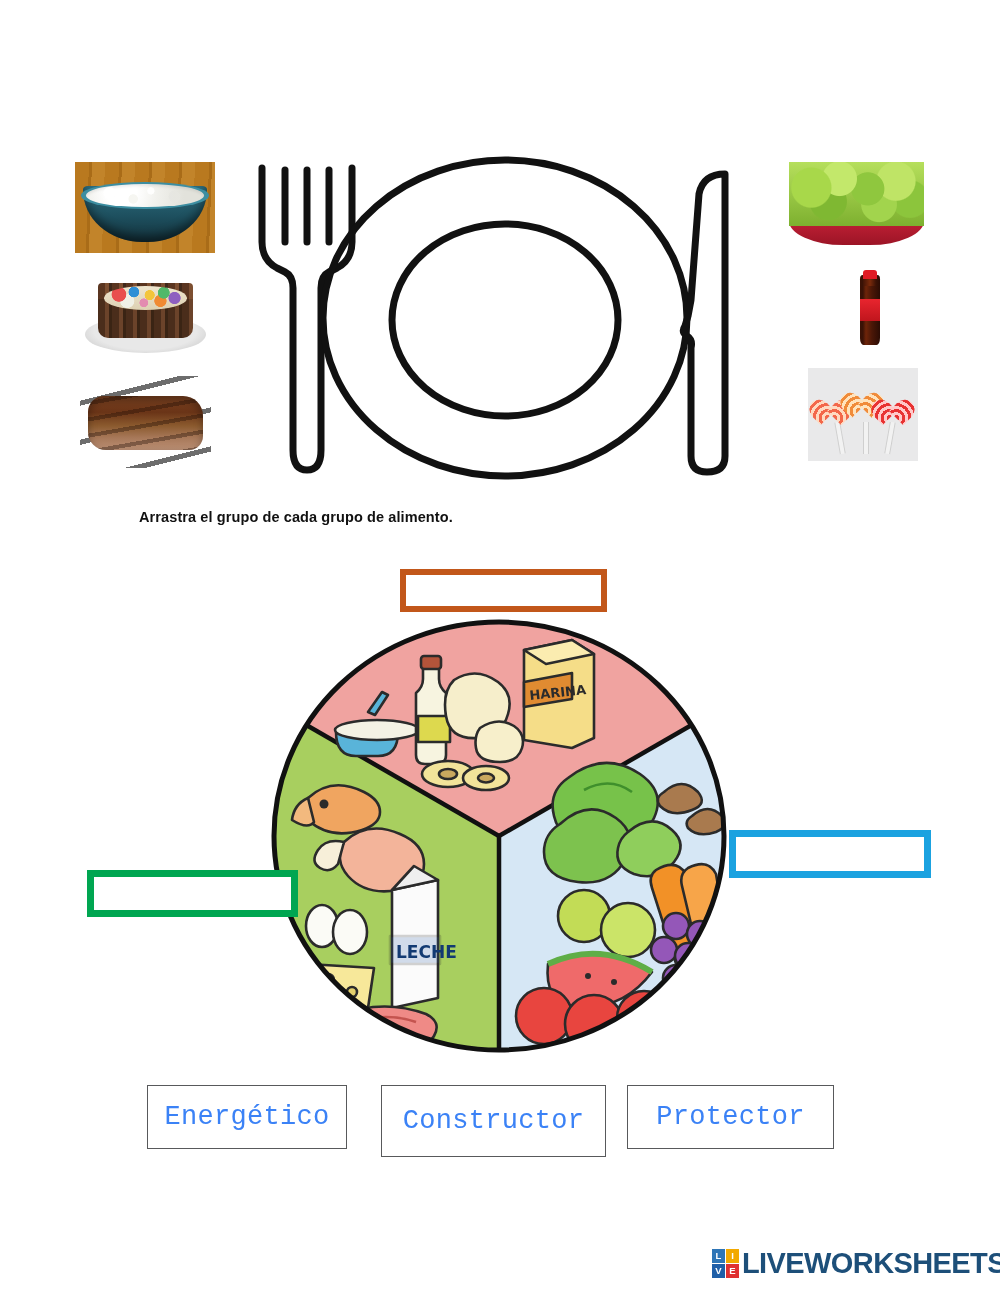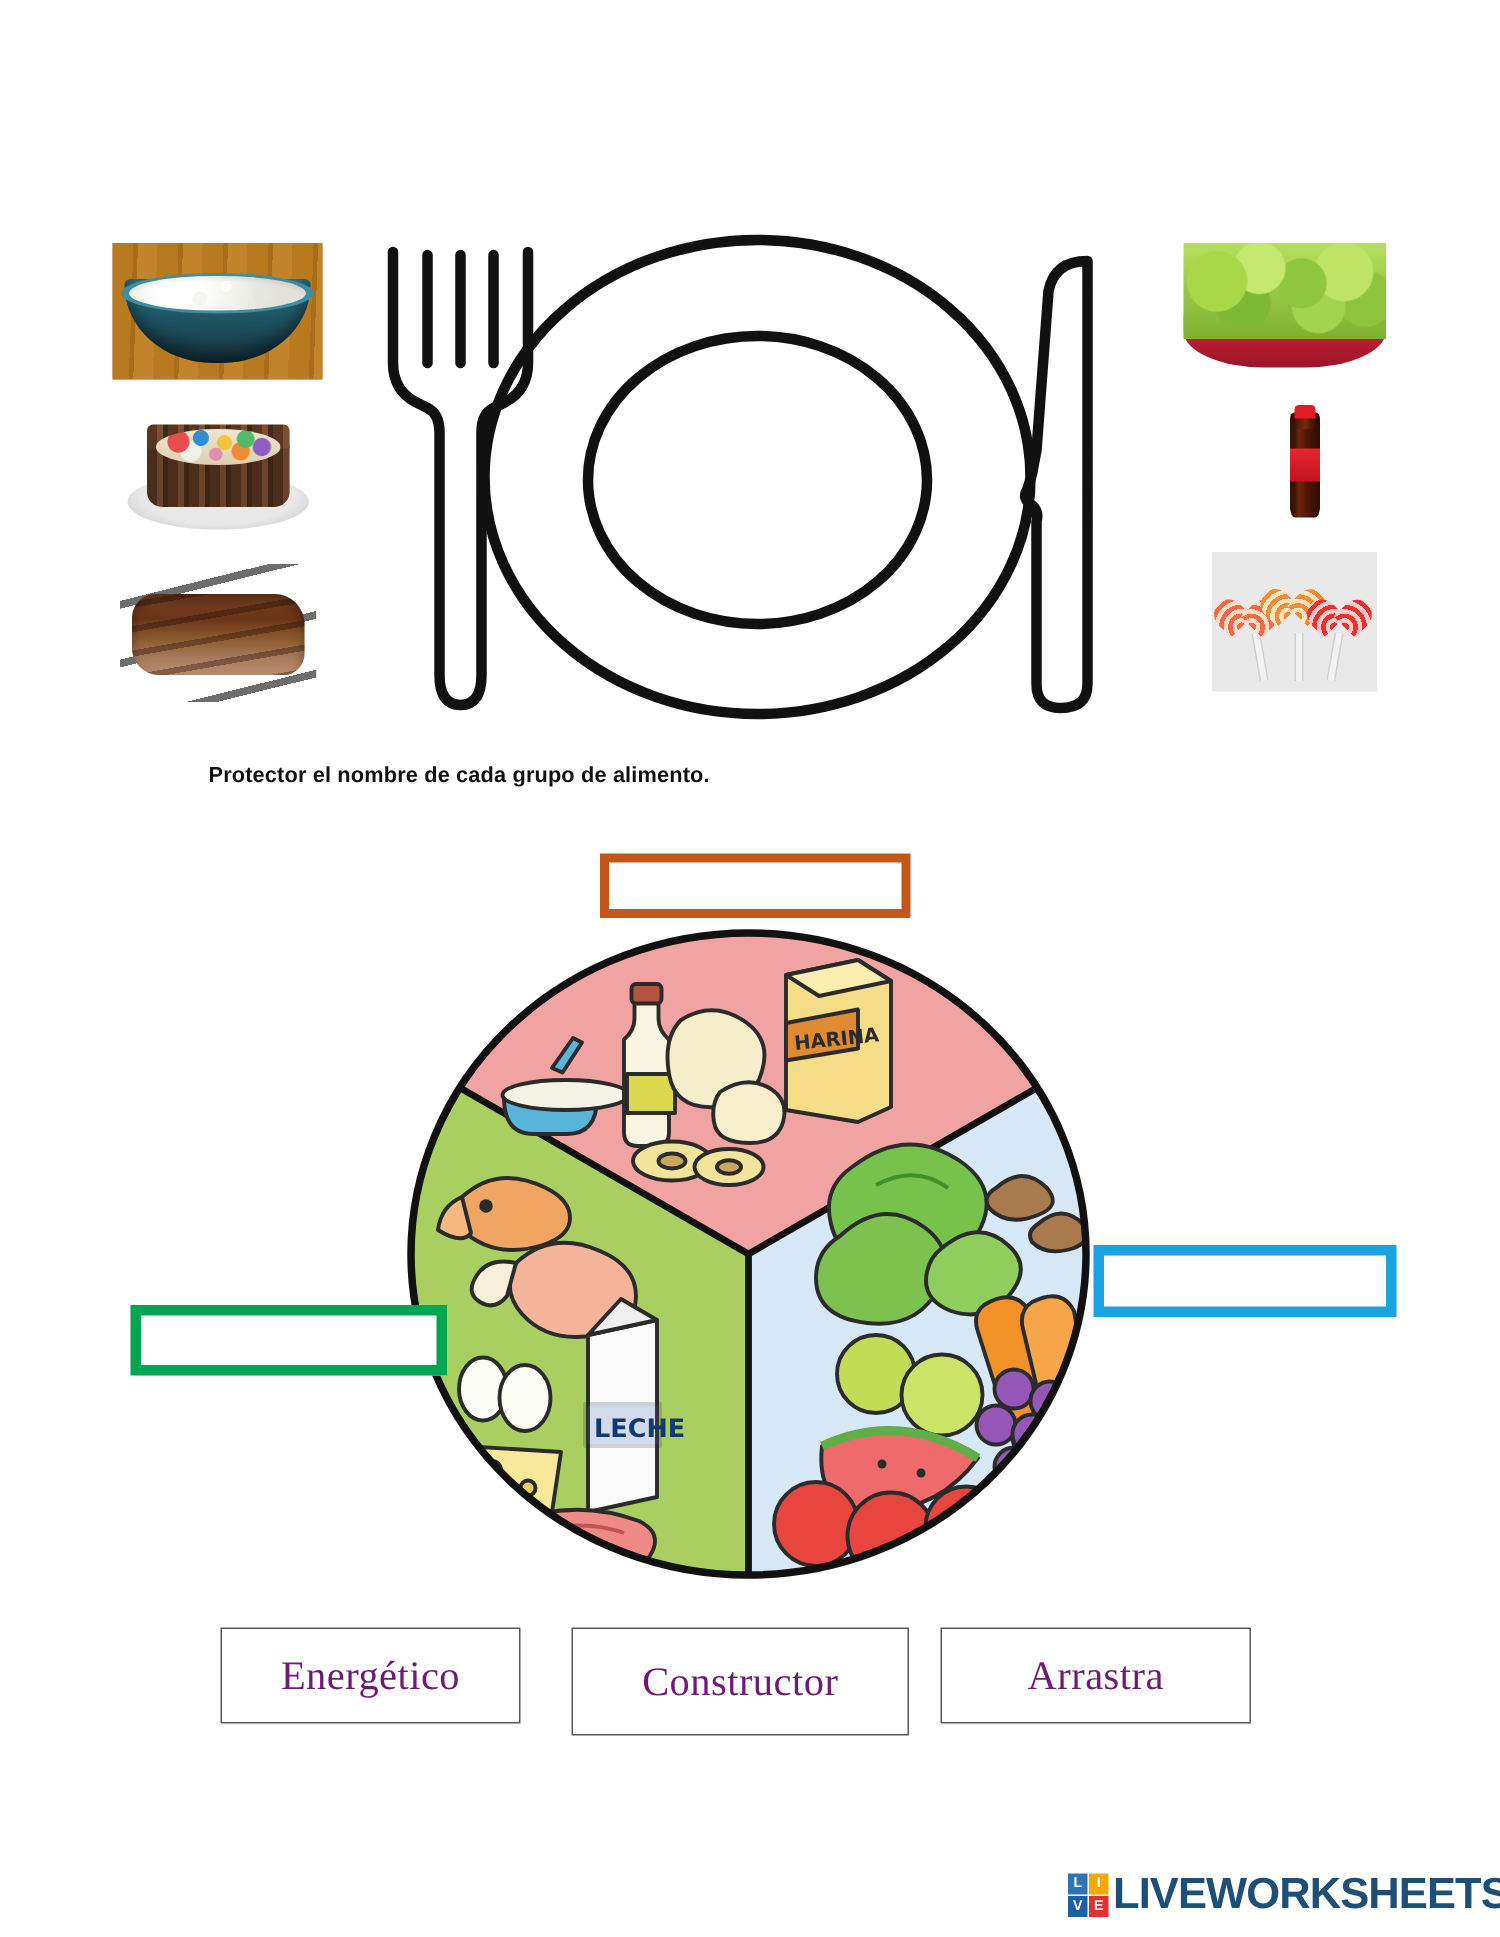--- a/index.html
+++ b/index.html
@@ -134,22 +134,22 @@
   .drop{position:absolute;background:#ffffff;box-sizing:border-box;}
   .drop-orange{left:400px;top:569px;width:207px;height:43px;border:6px solid #c2571a;}
   .drop-green{left:87px;top:870px;width:211px;height:47px;border:7px solid #00a651;}
   .drop-blue{left:729px;top:830px;width:202px;height:48px;border:7px solid #1ba2e0;}
 
   
   .word{
     position:absolute;box-sizing:border-box;background:#fff;
     border:1.6px solid #58595b;
     display:flex;align-items:center;justify-content:center;
-    font-family:Liberation Serif, serif;
-    font-size:27px;color:#701a75;letter-spacing:.3px;
+    font-family:Liberation Mono, monospace;
+    font-size:27px;color:#3b82f6;letter-spacing:.3px;
   }
   .w1{left:147px;top:1085px;width:200px;height:64px;}
   .w2{left:381px;top:1085px;width:225px;height:72px;}
   .w3{left:627px;top:1085px;width:207px;height:64px;}
 
   
   .lw{position:absolute;left:712px;top:1249px;display:flex;align-items:center;}
   .lw-tiles{display:grid;grid-template-columns:13px 13px;grid-template-rows:14px 14px;
      gap:1px;margin-right:3px;}
   .lw-tile{display:flex;align-items:center;justify-content:center;
@@ -232,21 +232,21 @@
     <div class="inner">
       <div class="stick" style="left:26%;transform:rotate(-10deg);"></div>
       <div class="stick" style="left:50%;"></div>
       <div class="stick" style="left:72%;transform:rotate(10deg);"></div>
       <div class="heart lh1" style="left:6%;top:22%;"></div>
       <div class="heart lh2" style="left:34%;top:14%;"></div>
       <div class="heart lh3" style="left:62%;top:22%;"></div>
     </div>
   </div>
 
-  <div class="instruction">Protector el nombre de cada grupo de alimento.</div>
+  <div class="instruction">Arrastra el grupo de cada grupo de alimento.</div>
 
   <div class="circle-wrap">
     <svg viewBox="0 0 454 432" preserveAspectRatio="none">
       <defs>
         <clipPath id="clipCircle">
             <ellipse cx="227" cy="216" rx="225" ry="214"></ellipse>
           </clipPath>
       </defs>
 
       <g clip-path="url(#clipCircle)">
@@ -355,21 +355,21 @@
       <ellipse cx="227" cy="216" rx="225" ry="214" fill="none" stroke="#111" stroke-width="5"></ellipse>
     </svg>
   </div>
 
   <div class="drop drop-orange"></div>
   <div class="drop drop-green"></div>
   <div class="drop drop-blue"></div>
 
   <div class="word w1">Energético</div>
   <div class="word w2">Constructor</div>
-  <div class="word w3">Arrastra</div>
+  <div class="word w3">Protector</div>
 
   <div class="lw">
     <div class="lw-tiles">
       <div class="lw-tile t-l">L</div>
       <div class="lw-tile t-i">I</div>
       <div class="lw-tile t-v">V</div>
       <div class="lw-tile t-e">E</div>
     </div>
     <div class="lw-text">LIVEWORKSHEETS</div>
   </div>

